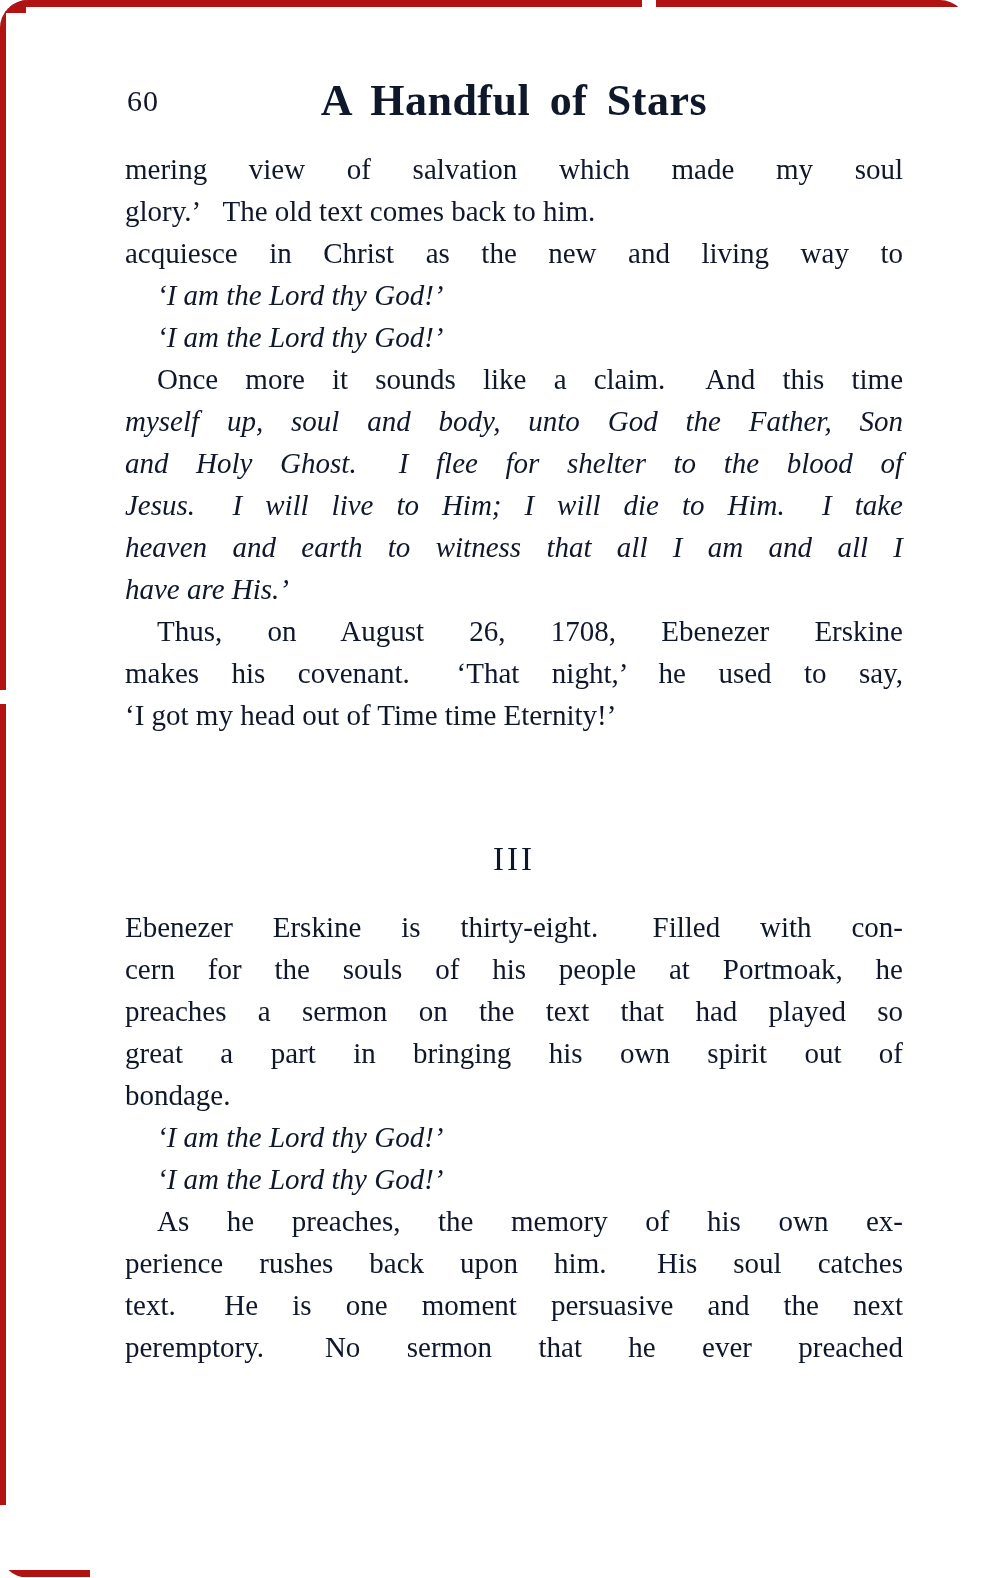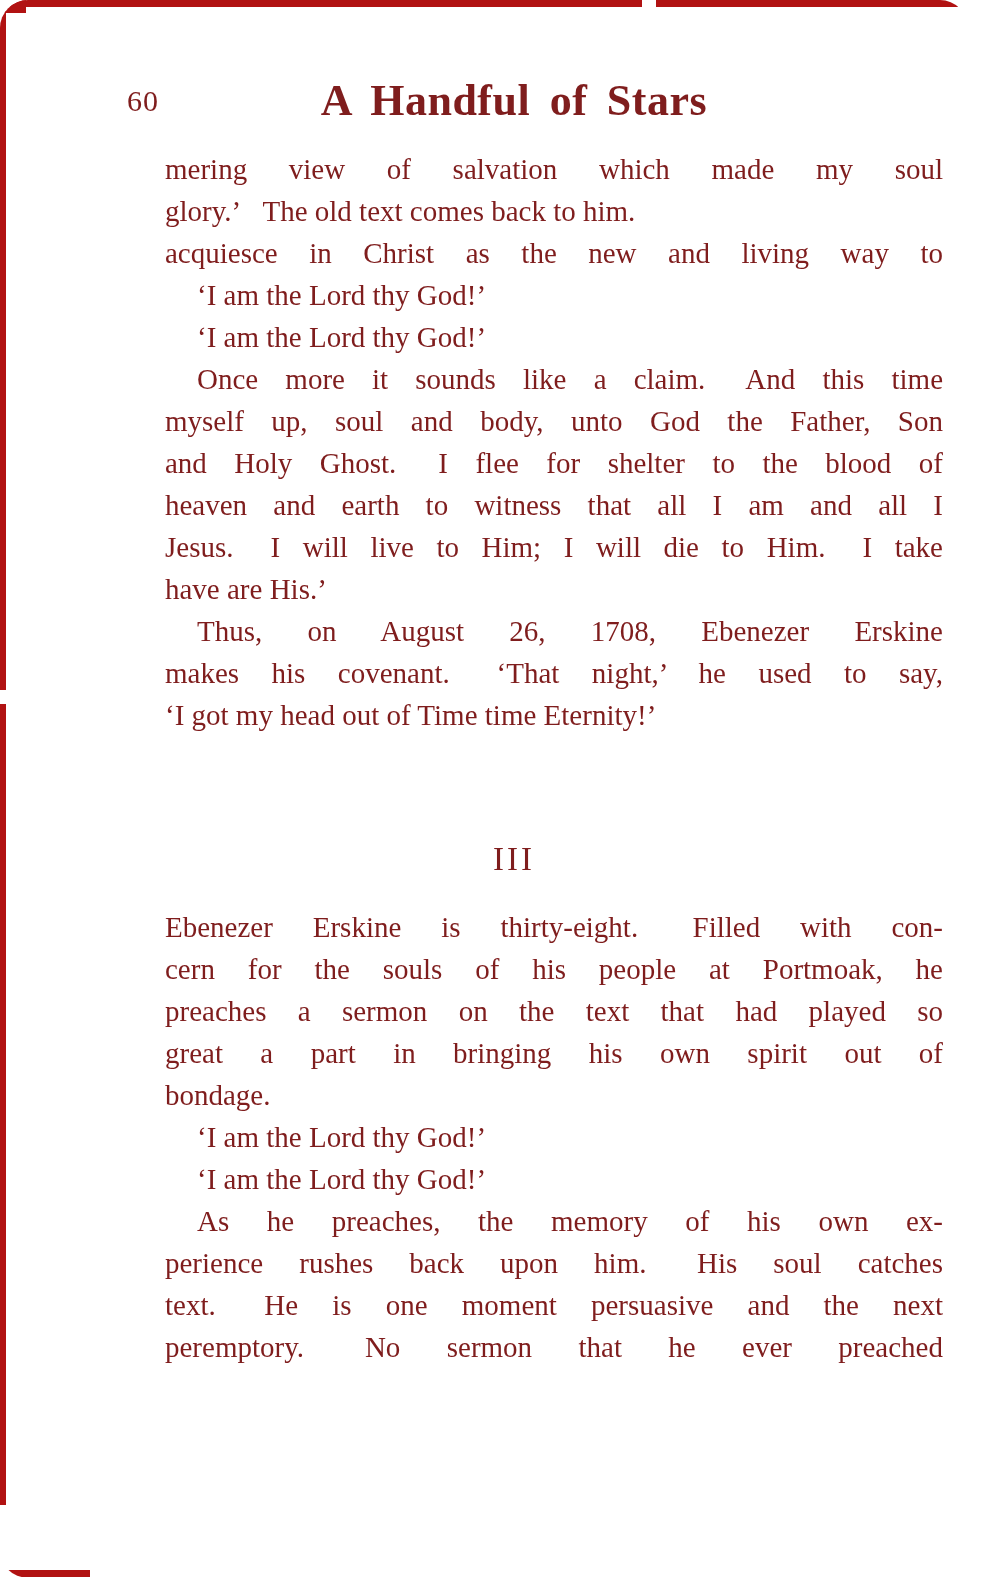--- a/index.html
+++ b/index.html
@@ -7,21 +7,21 @@
     padding: 0;
     background: #ffffff;
   }
   .page {
     position: relative;
     width: 968px;
     height: 1578px;
     background: #ffffff;
     overflow: hidden;
     font-family: "Liberation Serif", "DejaVu Serif", serif;
-    color: #7f1d1d;
+    color: #0f172a;
     border-radius: 28px;
   }
 
   
   .edge { position: absolute; background: #b11212; }
   .edge-top-1    { left: 0;   top: 0;      width: 642px; height: 7px; }
   .edge-top-2    { left: 656px; top: 0;    width: 302px; height: 7px; }
   .edge-top-nub  { left: 0;   top: 0;      width: 26px;  height: 13px; }
   .edge-left-1   { left: 0;   top: 7px;    width: 6px;   height: 683px; }
   .edge-left-2   { left: 0;   top: 704px;  width: 6px;   height: 801px; }
@@ -49,40 +49,39 @@
     font-weight: bold;
     word-spacing: 8px;
     letter-spacing: 0.5px;
   }
 
   
   .textblock {
     position: absolute;
     left: 125px;
     width: 778px;
-    margin-left: 40px;
   }
   .block-a { top: 148px; }
   .block-b { top: 906px; }
 
   .line {
     height: 42px;
     line-height: 42px;
     font-size: 29px;
     white-space: nowrap;
     text-align: left;
   }
   .line.j {
     white-space: normal;
     text-align: justify;
     text-align-last: justify;
   }
   .line.ind { padding-left: 32px; }
   .line.j.ind { width: 746px; }
-  .it { }
+  .it { font-style: italic; }
 
   .section-heading {
     position: absolute;
     left: 125px;
     top: 838px;
     width: 778px;
     height: 42px;
     line-height: 42px;
     text-align: center;
     font-size: 33px;
@@ -108,22 +107,22 @@
 
   <div class="textblock block-a">
       <div class="line j"><span class="ro">mering view of salvation which made my soul</span></div>
       <div class="line"><span class="ro">glory.’  The old text comes back to him.</span></div>
       <div class="line j"><span class="ro">acquiesce in Christ as the new and living way to</span></div>
       <div class="line ind"><span class="it">‘I am the Lord thy God!’</span></div>
       <div class="line ind"><span class="it">‘I am the Lord thy God!’</span></div>
       <div class="line j ind"><span class="ro">Once more it sounds like a claim.  And this time</span></div>
       <div class="line j"><span class="it">myself up, soul and body, unto God the Father, Son</span></div>
       <div class="line j"><span class="it">and Holy Ghost.  I flee for shelter to the blood of</span></div>
+      <div class="line j"><span class="it">Jesus.  I will live to Him; I will die to Him.  I take</span></div>
       <div class="line j"><span class="it">heaven and earth to witness that all I am and all I</span></div>
-      <div class="line j"><span class="it">Jesus.  I will live to Him; I will die to Him.  I take</span></div>
       <div class="line"><span class="it">have are His.’</span></div>
       <div class="line j ind"><span class="ro">Thus, on August 26, 1708, Ebenezer Erskine</span></div>
       <div class="line j"><span class="ro">makes his covenant.  ‘That night,’ he used to say,</span></div>
       <div class="line"><span class="ro">‘I got my head out of Time time Eternity!’</span></div>
     </div>
 
   <div class="section-heading">III</div>
 
   <div class="textblock block-b">
       <div class="line j"><span class="ro">Ebenezer Erskine is thirty-eight.  Filled with con-</span></div>

